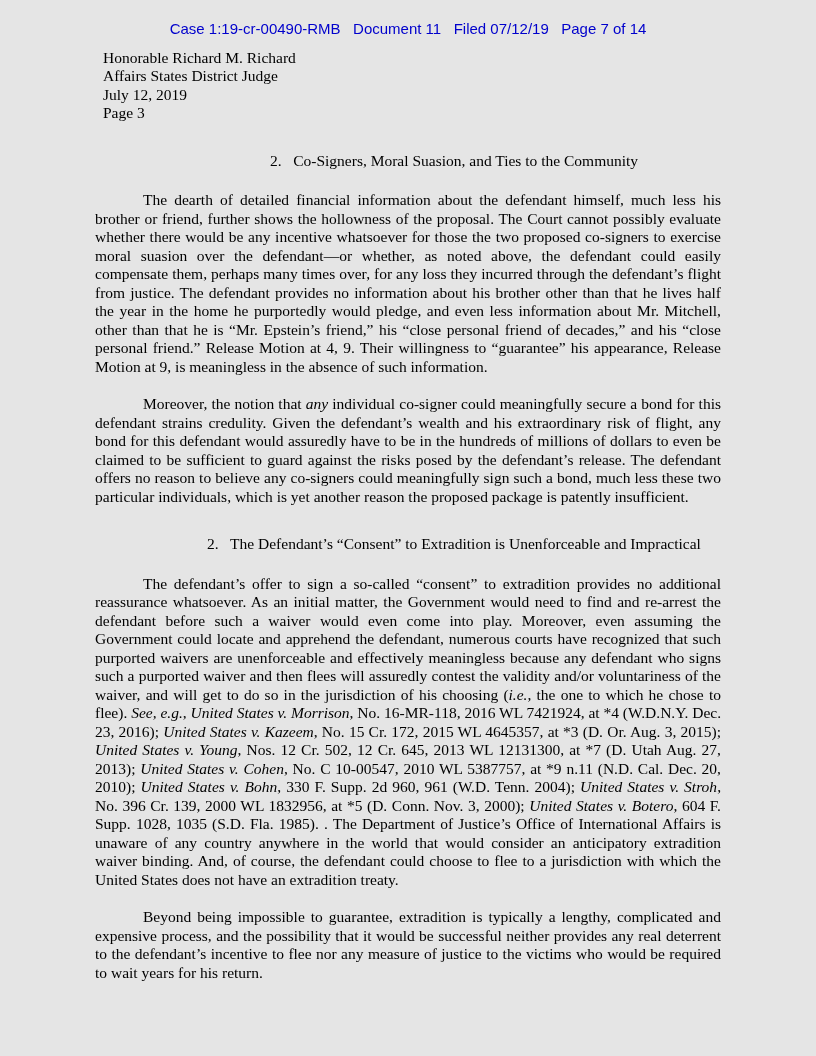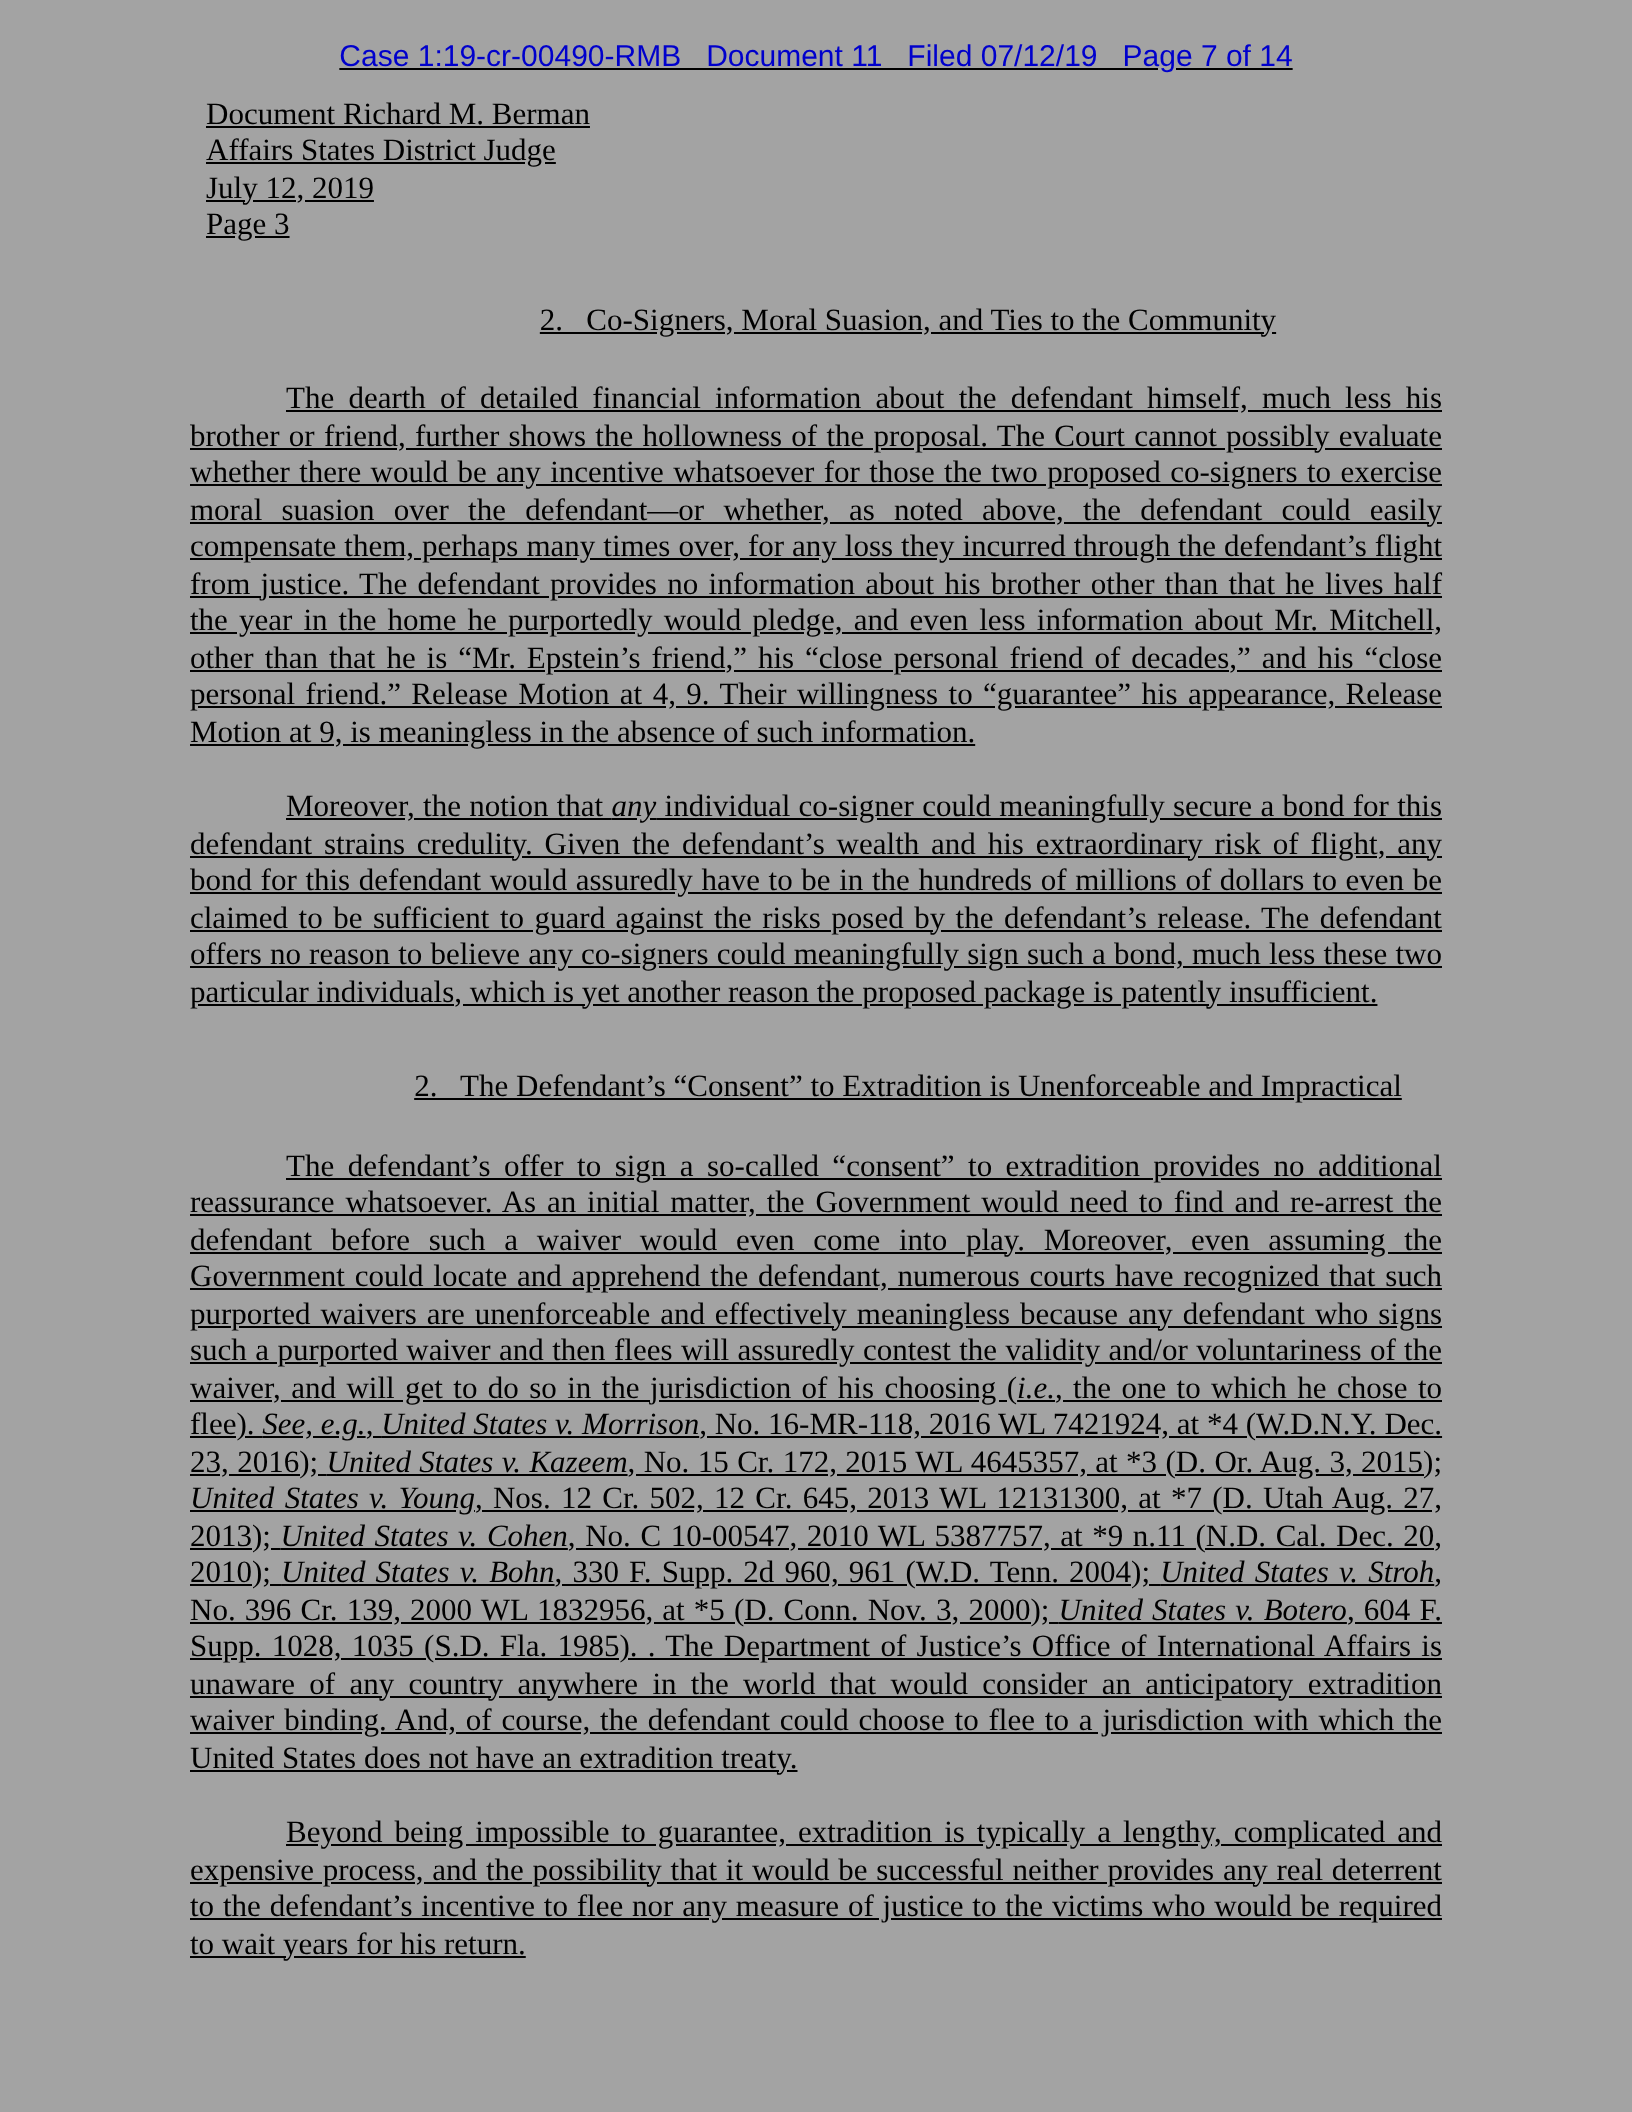--- a/index.html
+++ b/index.html
@@ -1,29 +1,28 @@
 <!DOCTYPE html>
 <html><head>
 <meta charset="utf-8">
 <style>
   html, body { margin: 0; padding: 0; background: #888; }
   .page {
     position: relative;
     width: 816px;
     height: 1056px;
     margin: 0 auto;
-    background: #a3a3a3;
+    background: #e5e5e5;
     box-sizing: border-box;
     padding: 20px 95px 30px 95px;
     font-family: "Liberation Serif", "DejaVu Serif", serif;
     font-size: 15.5px;
     line-height: 18.5px;
     color: #000000;
     overflow: hidden;
-    text-decoration: underline;
   }
   .ecf-stamp {
     text-align: center;
     font-family: "Liberation Sans", "DejaVu Sans", sans-serif;
     font-size: 15px;
     color: #0000cc;
     white-space: pre-wrap;
     margin-bottom: 10px;
   }
   .address-block { margin-left: 8px; margin-bottom: 26px; }
@@ -41,21 +40,21 @@
   }
   .italic { font-style: italic; }
 </style>
 </head>
 <body>
 
 <div class="page">
   <div class="ecf-stamp">Case 1:19-cr-00490-RMB   Document 11   Filed 07/12/19   Page 7 of 14</div>
 
   <div class="address-block">
-      <div class="addr-line">Document Richard M. Berman</div>
+      <div class="addr-line">Honorable Richard M. Richard</div>
       <div class="addr-line">Affairs States District Judge</div>
       <div class="addr-line">July 12, 2019</div>
       <div class="addr-line">Page 3</div>
     </div>
 
   <div class="document-body">
       <div class="heading">2.   Co-Signers, Moral Suasion, and Ties to the Community</div>
       <p class="para"><span>The dearth of detailed financial information about the defendant himself, much less his brother or friend, further shows the hollowness of the proposal.  The Court cannot possibly evaluate whether there would be any incentive whatsoever for those the two proposed co-signers to exercise moral suasion over the defendant—or whether, as noted above, the defendant could easily compensate them, perhaps many times over, for any loss they incurred through the defendant’s flight from justice.  The defendant provides no information about his brother other than that he lives half the year in the home he purportedly would pledge, and even less information about Mr. Mitchell, other than that he is “Mr. Epstein’s friend,” his “close personal friend of decades,” and his “close personal friend.”  Release Motion at 4, 9.  Their willingness to “guarantee” his appearance, Release Motion at 9, is meaningless in the absence of such information.</span></p>
       <p class="para"><span>Moreover, the notion that </span><span class="italic">any</span><span> individual co-signer could meaningfully secure a bond for this defendant strains credulity.  Given the defendant’s wealth and his extraordinary risk of flight, any bond for this defendant would assuredly have to be in the hundreds of millions of dollars to even be claimed to be sufficient to guard against the risks posed by the defendant’s release.  The defendant offers no reason to believe any co-signers could meaningfully sign such a bond, much less these two particular individuals, which is yet another reason the proposed package is patently insufficient.</span></p>
       <div class="heading">2.   The Defendant’s “Consent” to Extradition is Unenforceable and Impractical</div>

